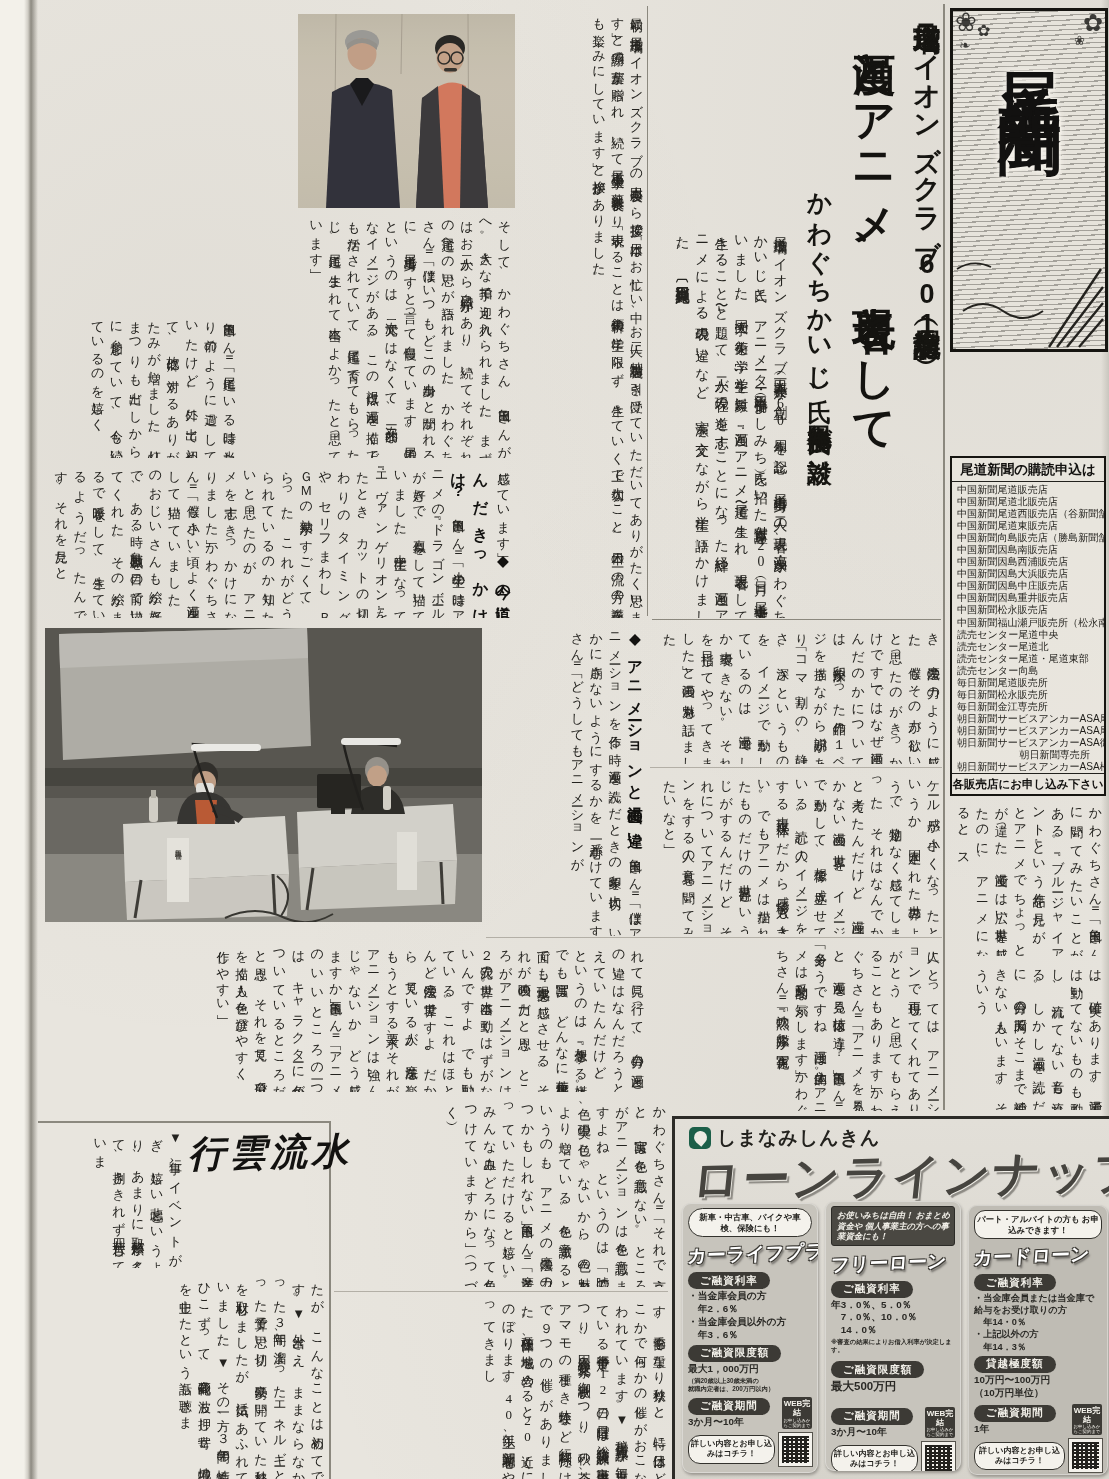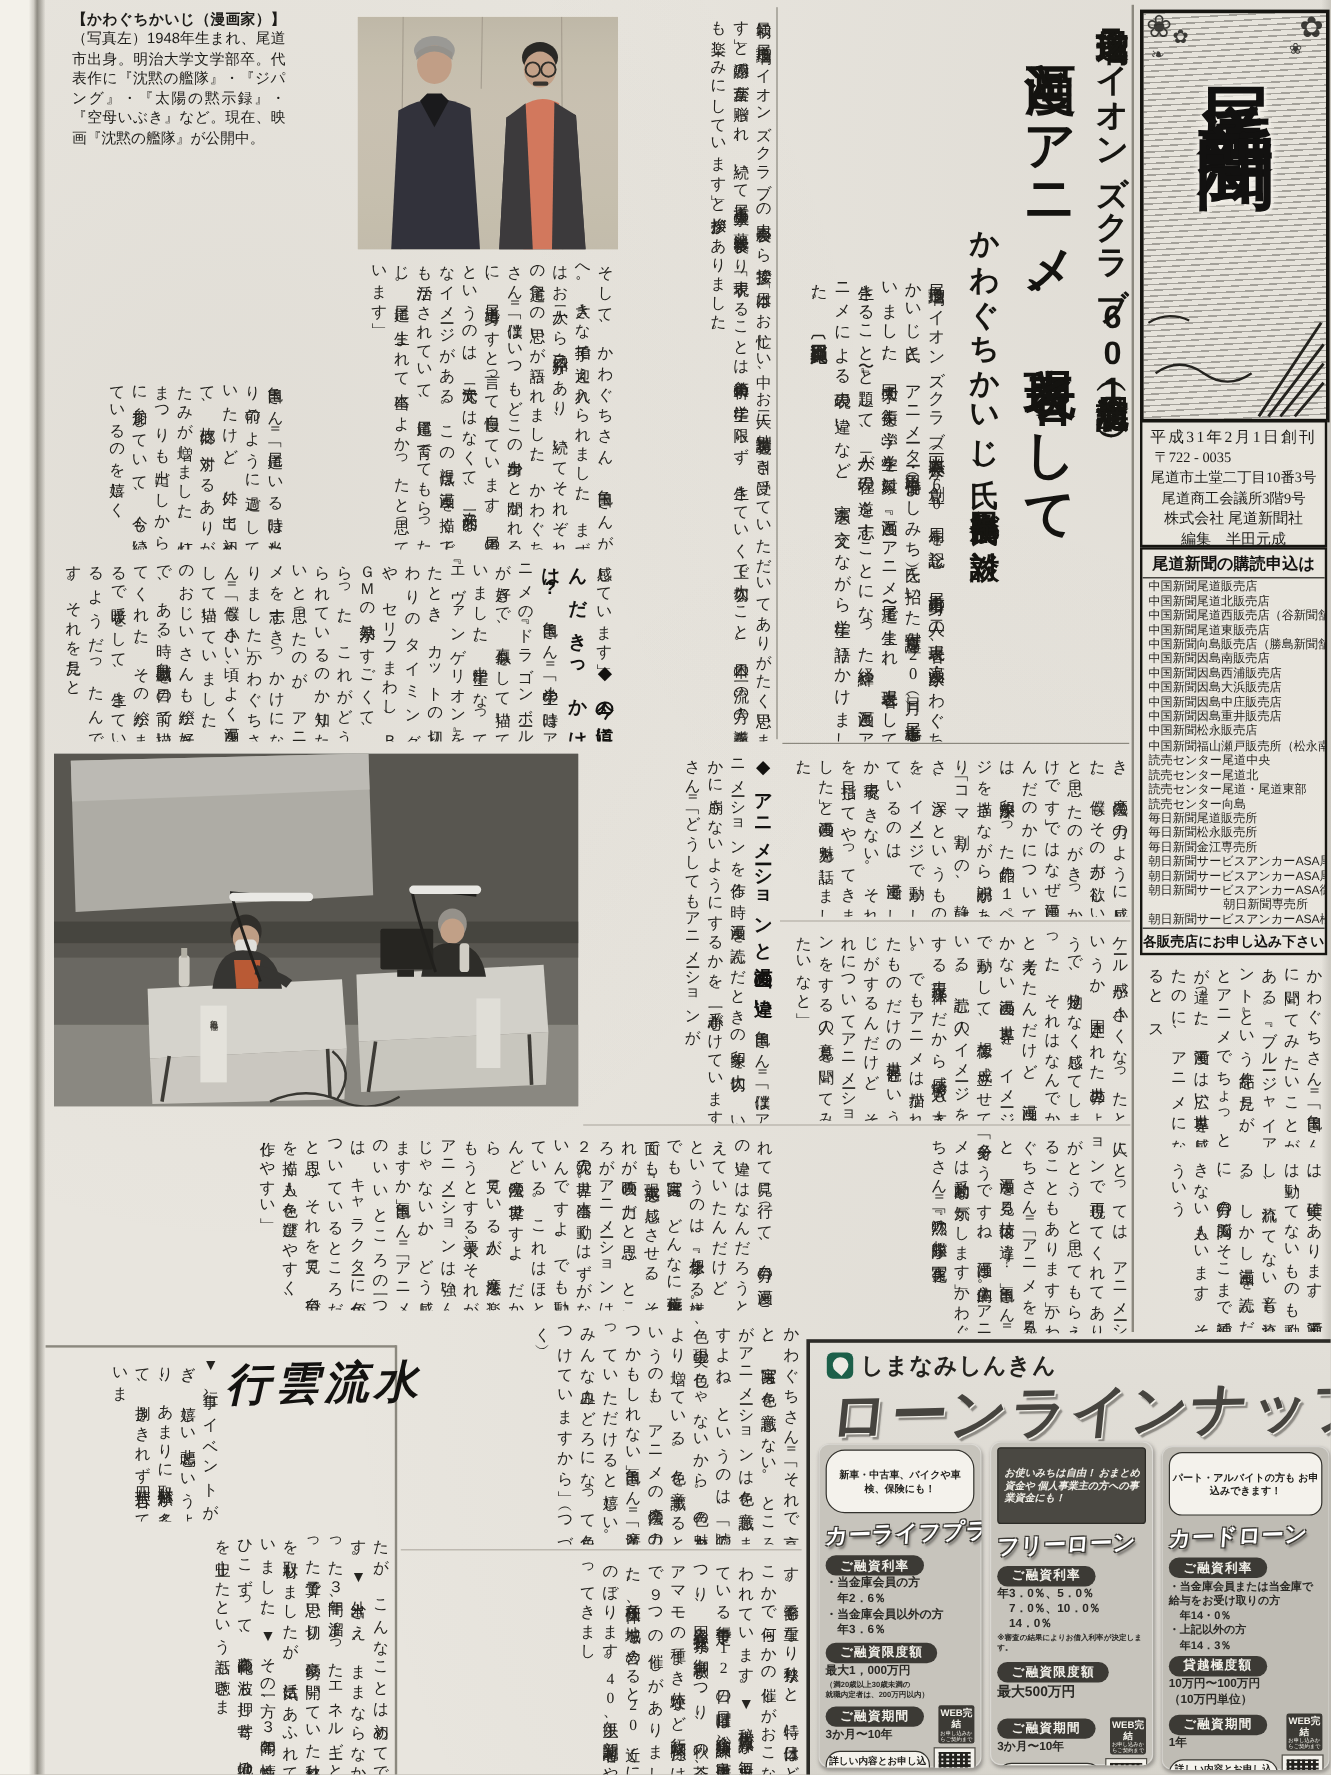--- a/index.html
+++ b/index.html
@@ -59,21 +59,21 @@
   .ad-logo{width:22px;height:22px;border-radius:5px;background:#1c5f49;position:relative;}
   .ad-logo:before{content:"";position:absolute;left:5px;top:4px;width:13px;height:13px;border-radius:50% 50% 0 50%;
      background:#eceae3;transform:rotate(40deg);}
   .ad-brandname{font-weight:bold;font-size:19px;color:#23221e;letter-spacing:1px;}
   .ad-title{position:absolute;left:18px;top:26px;width:416px;font-weight:900;font-size:47px;letter-spacing:2px;
     color:#46443f;transform:skewX(-7deg) rotate(-1.2deg);white-space:nowrap;
     text-shadow:1px 1px 0 #f1efe8,3px 3px 1px rgba(40,38,34,.45);}
   .panel{position:absolute;top:84px;height:270px;width:136px;background:#c7c4bc;border-radius:9px;
     box-shadow:inset 0 0 0 1px rgba(255,255,255,.35),1px 2px 3px rgba(40,38,33,.35);padding:5px 6px;box-sizing:border-box;overflow:hidden;}
   .bub{background:#f4f2ec;border:1.5px solid #33322d;border-radius:11px;font-size:8.4px;font-weight:bold;
-    color:#23221e;text-align:center;padding:15px 2px;line-height:1.25;}
+    color:#23221e;text-align:center;padding:3px 2px;line-height:1.25;}
   .bub.dark{background:#4a4842;color:#f0eee7;border-color:#2c2b27;border-radius:3px;text-align:left;padding-left:5px;font-style:italic;}
   .pname{font-weight:900;font-size:18.5px;letter-spacing:.5px;color:#fff;margin:4px 0 3px;white-space:nowrap;
     transform:skewX(-6deg) rotate(-2deg);
     text-shadow:-1px -1px 0 #3c3a35,1px -1px 0 #3c3a35,-1px 1px 0 #3c3a35,1px 1px 0 #3c3a35,2px 3px 2px rgba(30,28,25,.5);}
   .pill{display:inline-block;background:#3c3a35;color:#f2f0e9;border-radius:10px;font-weight:bold;
     font-size:10.5px;padding:1.5px 12px;margin:3px 0 1px;letter-spacing:1px;}
   .plines{font-size:9.8px;font-weight:bold;color:#2a2925;line-height:1.32;}
   .pnote{font-size:6.3px;font-weight:bold;color:#2a2925;line-height:1.2;margin-top:1px;}
   .webrow{display:flex;align-items:flex-end;justify-content:space-between;margin-top:2px;}
   .webbadge{width:30px;background:#3c3a35;color:#f5f3ec;text-align:center;font-weight:bold;
@@ -107,29 +107,20 @@
     <span class="blossom" style="right:2px;top:-2px;font-size:24px;">✿</span>
     <span class="blossom" style="right:20px;top:22px;font-size:13px;">❀</span>
     <svg width="152" height="338" style="position:absolute;left:0;top:0;">
       <path d="M10 300 q 20 -14 40 0 q 20 14 40 0" stroke="#23221e" stroke-width="2" fill="none"></path>
       <path d="M96 336 L148 258 M104 336 L150 276 M114 336 L150 292 M126 336 L150 308" stroke="#23221e" stroke-width="2.4" fill="none"></path>
       <path d="M4 258 q 16 -10 34 -2" stroke="#23221e" stroke-width="1.8" fill="none"></path>
     </svg>
     <div class="mh-title">尾道新聞</div>
   </div>
 
-  <div class="mh-box" style="top:350px;height:102px;">
-    <div class="pub-line" style="font-size:13px;margin-top:3px;letter-spacing:2px;">平成31年2月1日創刊</div>
-    <div class="pub-line" style="font-size:12px;text-align:left;padding-left:10px;">〒722 - 0035</div>
-    <div class="pub-line" style="font-size:12px;">尾道市土堂二丁目10番3号</div>
-    <div class="pub-line" style="font-size:12px;">尾道商工会議所3階9号</div>
-    <div class="pub-line" style="font-size:12.5px;">株式会社 尾道新聞社</div>
-    <div class="pub-line" style="font-size:12.5px;">編集　半田元成</div>
-
-  </div>
 
   <div class="mh-box" style="top:456px;height:336px;">
     <div class="sub-head">尾道新聞の購読申込は</div>
     <div style="padding-top:2px;">
       <div class="sub-item">中国新聞尾道販売店</div>
       <div class="sub-item">中国新聞尾道北販売店</div>
       <div class="sub-item">中国新聞尾道西販売店（谷新聞舗）</div>
       <div class="sub-item">中国新聞尾道東販売店</div>
       <div class="sub-item">中国新聞向島販売店（勝島新聞舗）</div>
       <div class="sub-item">中国新聞因島南販売店</div>
@@ -161,23 +152,20 @@
   <div class="rule" style="left:943px;top:4px;width:1.5px;height:1106px;"></div>
   <div class="v kicker" style="left:899px;top:4px;width:42px;height:612px;">尾道瑠璃ライオンズクラブ60周年記念講演（1）</div>
   <div class="v headline" style="left:834px;top:20px;width:64px;height:598px;">漫画とアニメ、表現者として</div>
   <div class="v subhead" style="left:779px;top:176px;width:54px;height:442px;">かわぐちかいじ氏、亀田祥倫氏が対談</div>
   <div class="v lead" style="left:652px;top:226px;width:138px;height:392px;">
     <span>尾道瑠璃ライオンズクラブ（太田兼一会長）が創立60周年を記念し、尾道市出身の二人の表現者、漫画家・かわぐちかいじ氏と、アニメーター・亀田祥倫（よしみち）氏を招いた寄付講座を20日（月）、尾道市立大学で行いました。同大学で美術を学ぶ学生を対象に、『漫画とアニメ〜尾道で生まれ、表現者として生きること〜』と題して、二人が現在の道を志すことになった経緯や、漫画とアニメによる表現の違いなど、実演を交えながら学生に語りかけました。</span>
     <span class="byline">〔稲田真紀〕</span>
   </div>
   <div class="rule" style="left:647px;top:6px;width:1px;height:610px;"></div>
 
-  <div class="cap" style="left:60px;top:8px;width:178px;height:132px;">
-    <b>【かわぐちかいじ（漫画家）】</b><span>（写真左）1948年生まれ、尾道市出身。明治大学文学部卒。代表作に『沈黙の艦隊』・『ジパング』・『太陽の黙示録』・『空母いぶき』など。現在、映画『沈黙の艦隊』が公開中。</span>
-  </div>
 
   <div class="abs" style="left:298px;top:14px;width:217px;height:194px;">
     <svg width="217" height="194" viewBox="0 0 217 194">
       <rect width="217" height="194" fill="#cdc5b5"></rect>
       <rect width="217" height="194" fill="url(#wallg)"></rect>
       <defs>
         <linearGradient id="wallg" x1="0" y1="0" x2="0" y2="1">
           <stop offset="0" stop-color="#bfb7a6" stop-opacity=".6"></stop>
             <stop offset=".4" stop-color="#d3ccbd" stop-opacity=".2"></stop>
             <stop offset="1" stop-color="#c4bcab" stop-opacity=".5"></stop>

